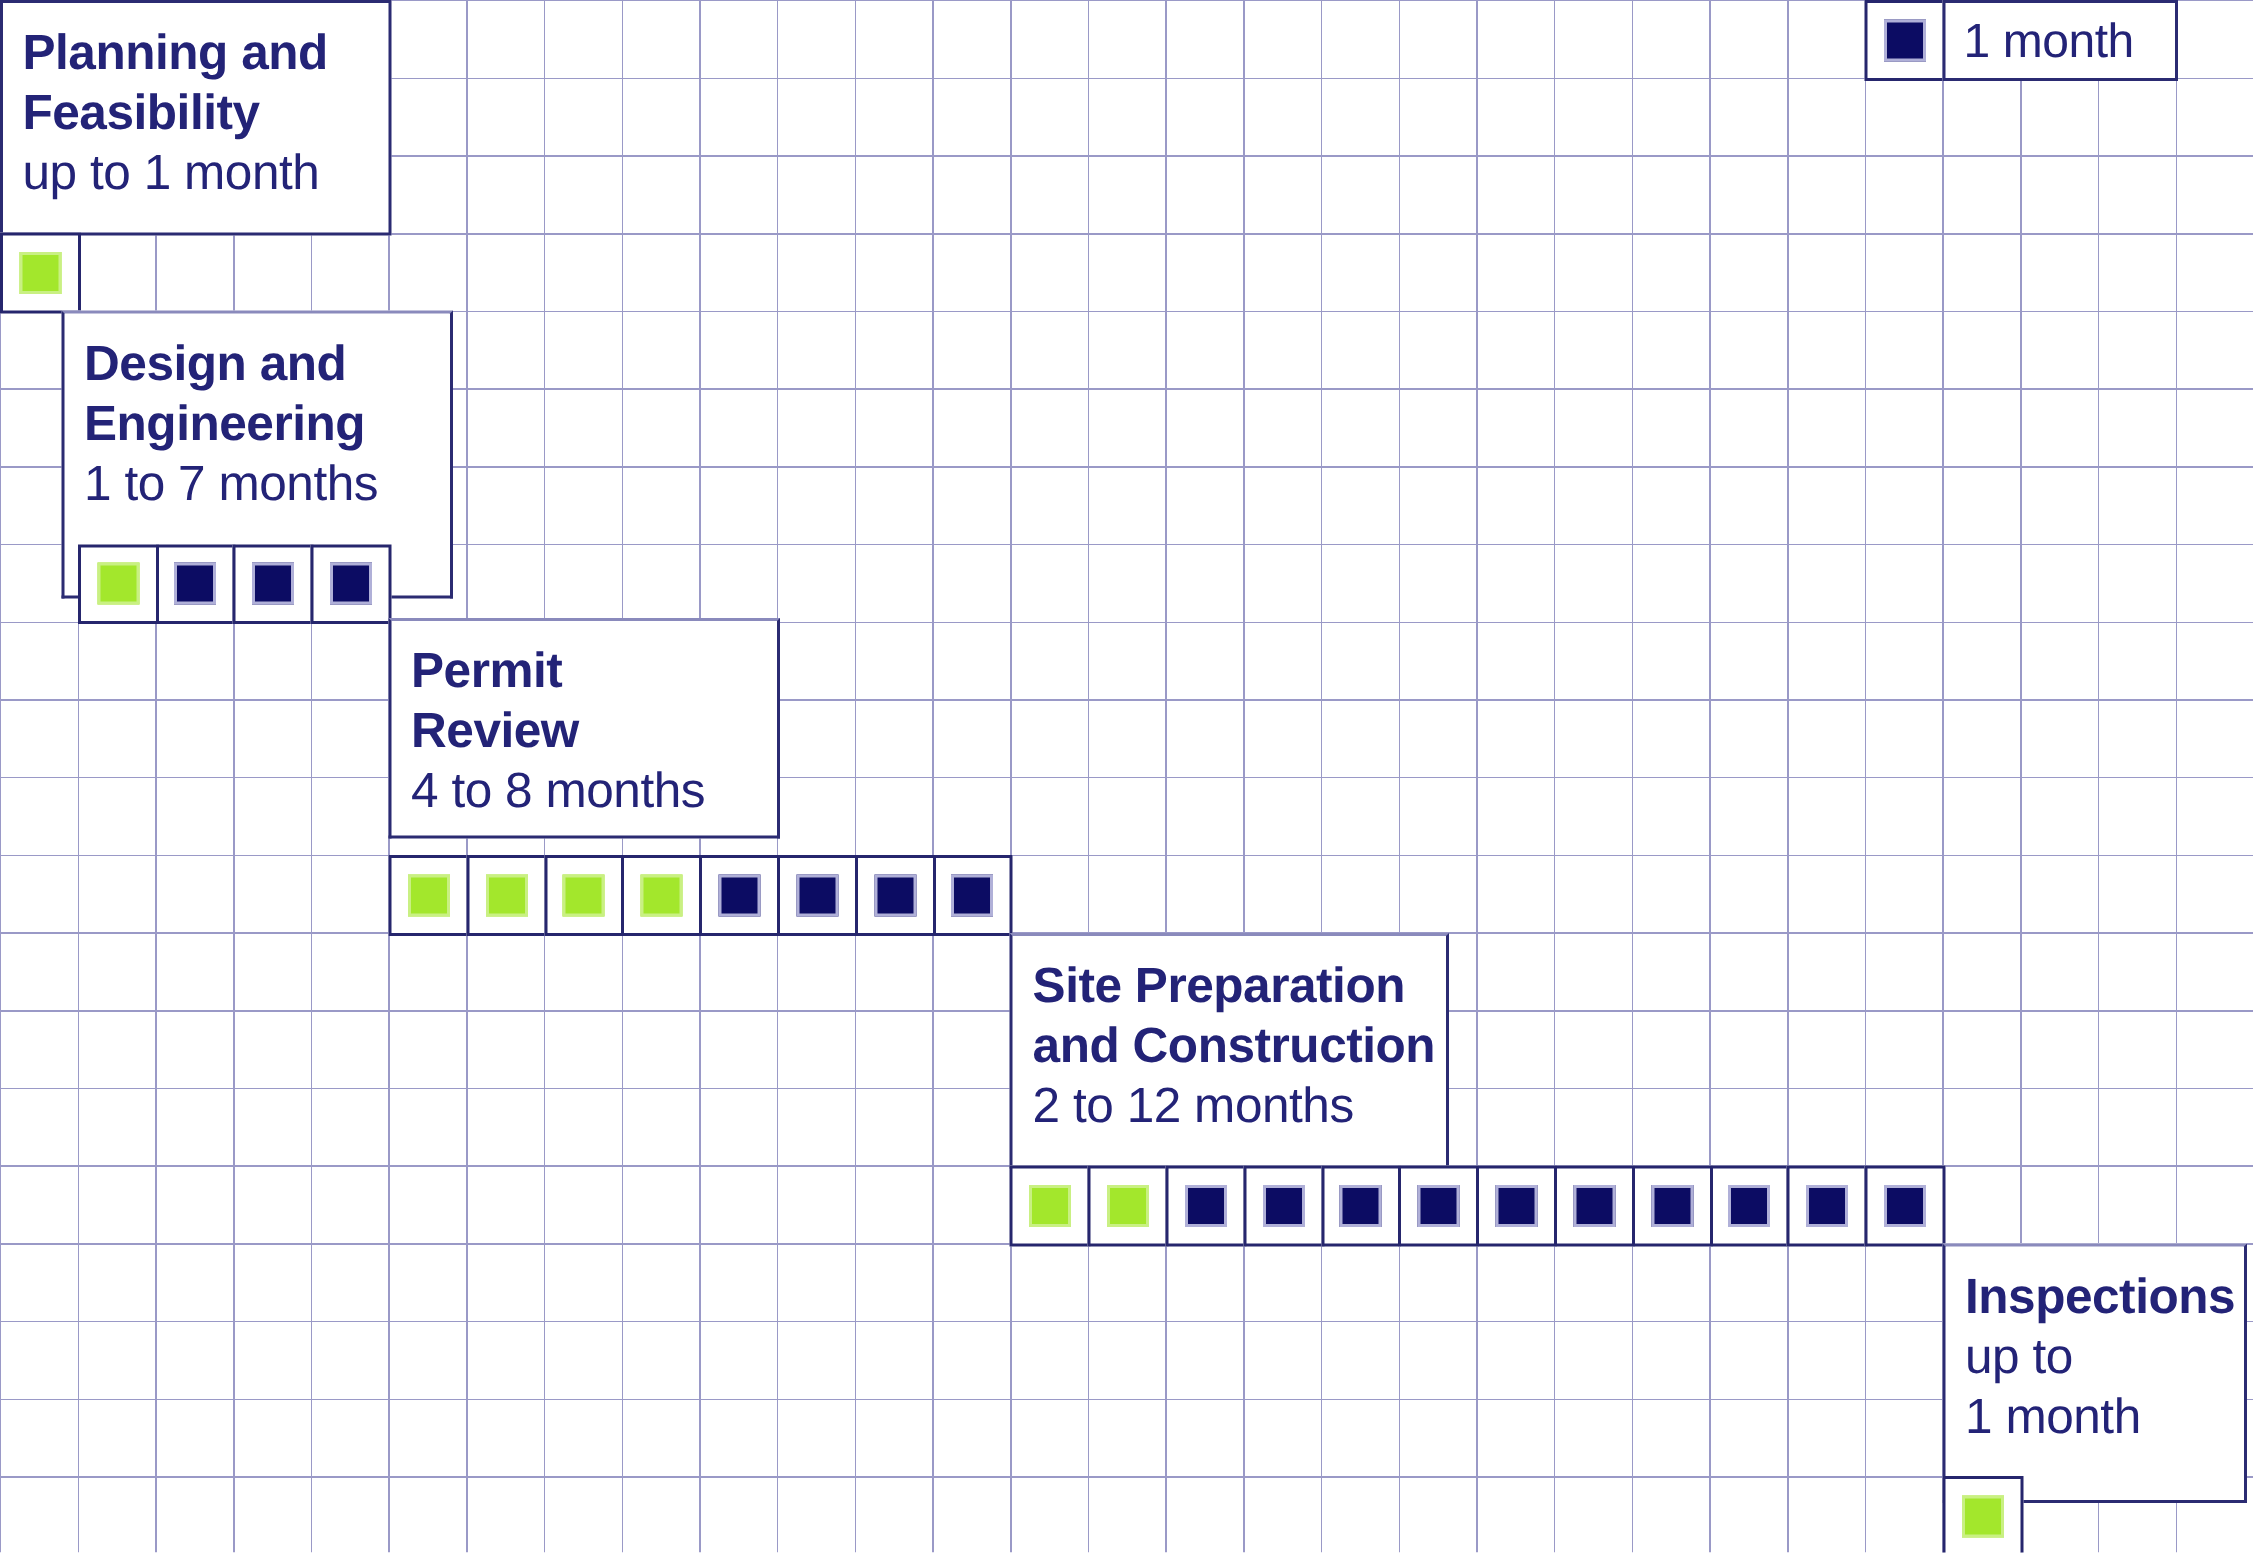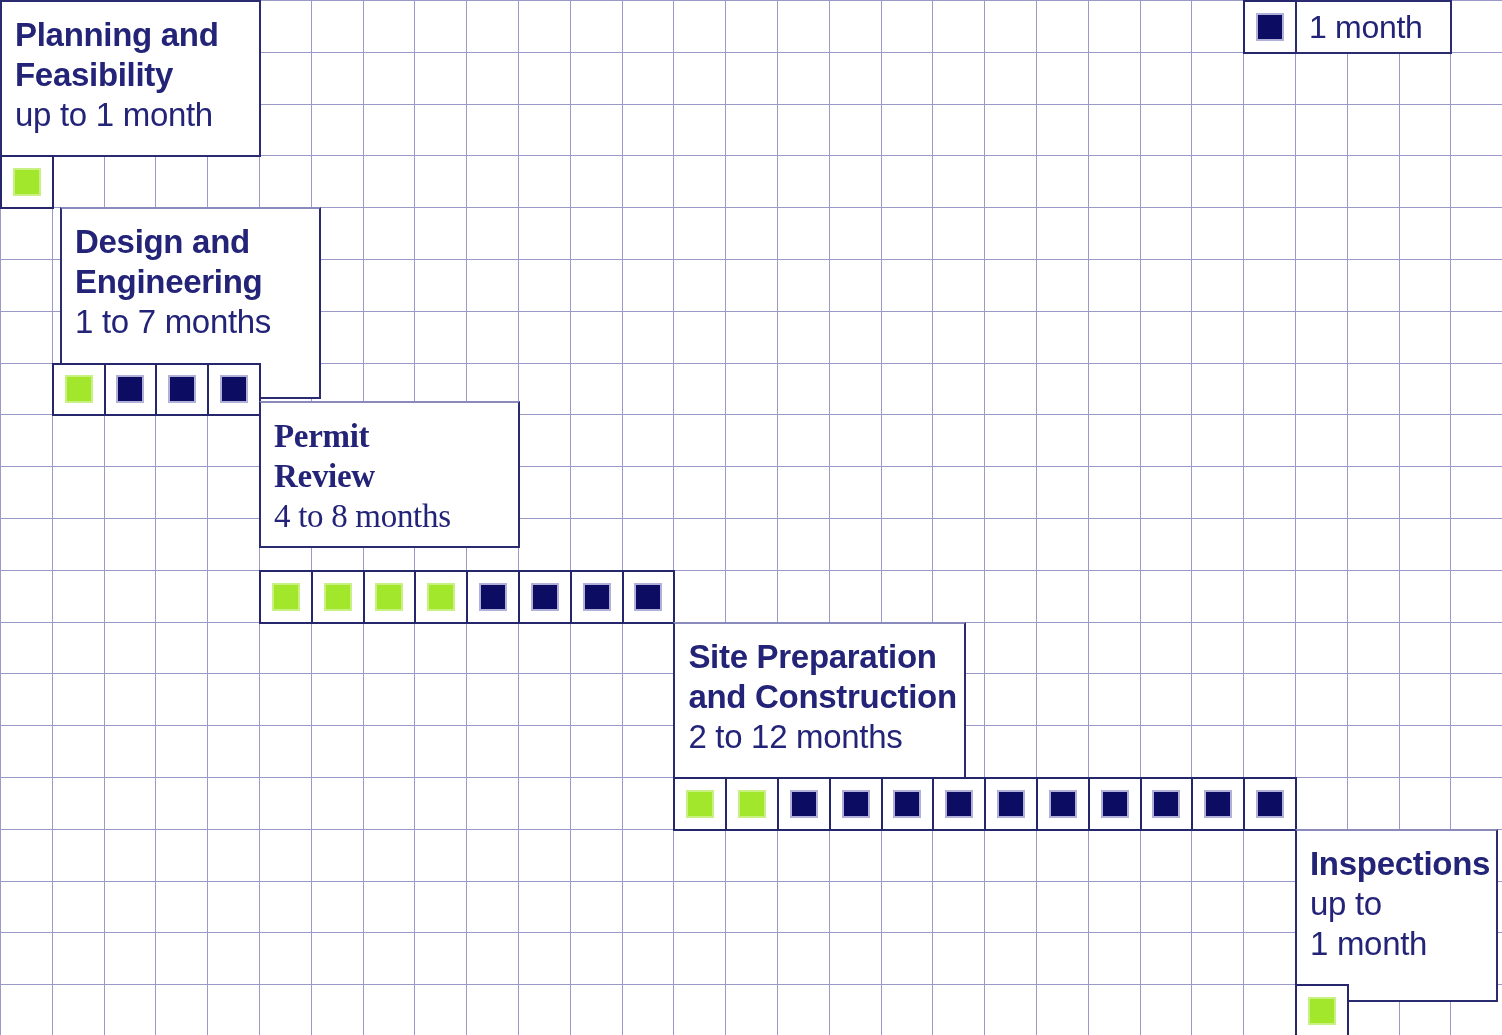--- a/index.html
+++ b/index.html
@@ -80,38 +80,38 @@
 
   <div id="phases">
       <div class="label-box dark-top" style="left: 0px; top: 0px; width: 261px; height: 157.4px;">
         <div class="title-line">Planning and</div>
         <div class="title-line">Feasibility</div>
         <div class="duration-line">up to 1 month</div>
       </div>
       <div class="sq-cell" style="left: 0px; top: 155.4px; width: 53.8px; height: 53.8px;">
         <div class="sq green"></div>
       </div>
-      <div class="label-box" style="left: 60px; top: 207.2px; width: 261px; height: 192px;">
+      <div class="label-box" style="left: 41px; top: 207.2px; width: 261px; height: 192px;">
         <div class="title-line">Design and</div>
         <div class="title-line">Engineering</div>
         <div class="duration-line">1 to 7 months</div>
       </div>
       <div class="sq-cell" style="left: 51.8px; top: 362.6px; width: 53.8px; height: 53.8px;">
         <div class="sq green"></div>
       </div>
       <div class="sq-cell" style="left: 103.6px; top: 362.6px; width: 53.8px; height: 53.8px;">
         <div class="sq navy"></div>
       </div>
       <div class="sq-cell" style="left: 155.4px; top: 362.6px; width: 53.8px; height: 53.8px;">
         <div class="sq navy"></div>
       </div>
       <div class="sq-cell" style="left: 207.2px; top: 362.6px; width: 53.8px; height: 53.8px;">
         <div class="sq navy"></div>
       </div>
-      <div class="label-box" style="left: 259px; top: 401px; width: 261px; height: 147px; font-family: Liberation Serif, serif;">
+      <div class="label-box" style="left: 259px; top: 412px; width: 261px; height: 147px;">
         <div class="title-line">Permit</div>
         <div class="title-line">Review</div>
         <div class="duration-line">4 to 8 months</div>
       </div>
       <div class="sq-cell" style="left: 259px; top: 569.8px; width: 53.8px; height: 53.8px;">
         <div class="sq green"></div>
       </div>
       <div class="sq-cell" style="left: 310.8px; top: 569.8px; width: 53.8px; height: 53.8px;">
         <div class="sq green"></div>
       </div>

